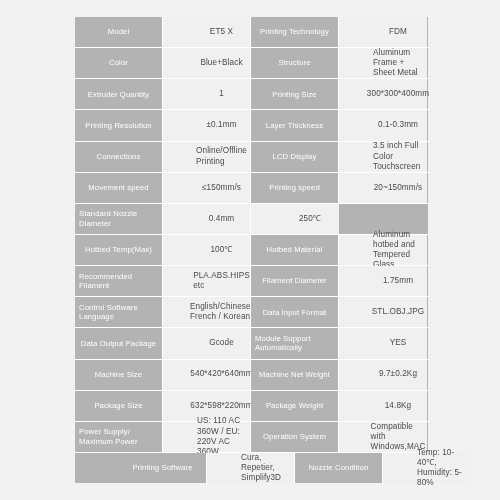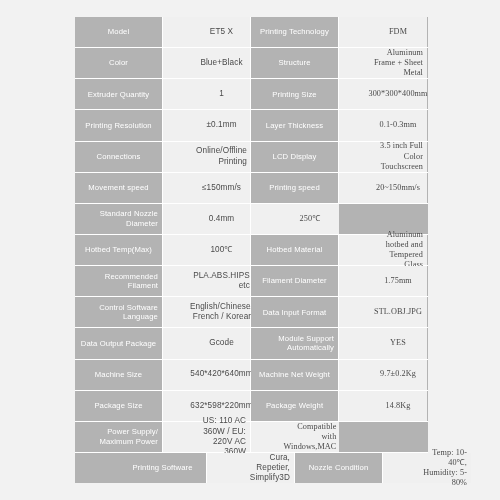--- a/index.html
+++ b/index.html
@@ -34,21 +34,21 @@
   }
   .spec-row:last-child {
     border-bottom: none;
     margin-left: 44px;
   }
 
   .cell {
     display: flex;
     align-items: center;
     justify-content: center;
-    text-align: right;
+    text-align: left;
     box-sizing: border-box;
     padding: 2px 4px;
     line-height: 1.25;
     letter-spacing: 0.1px;
   }
 
   .label-cell {
     width: 88px;
     flex: 0 0 88px;
     background: #b3b3b3;
@@ -61,21 +61,20 @@
     width: 88px;
     flex: 0 0 88px;
     background: #f0f0f0;
     color: #4a4a4a;
     font-size: 8.2px;
     border-right: 1px solid #ffffff;
     padding-left: 34px;
   }
   .value-cell.last {
     border-right: none;
-    font-family: Liberation Serif, serif;
   }
 </style>
 </head>
 <body>
 
 <div id="spec-sheet">
     <div class="spec-row">
       <div class="cell label-cell">Model</div>
       <div class="cell value-cell">ET5 X</div>
       <div class="cell label-cell">Printing Technology</div>
@@ -148,20 +147,21 @@
     </div>
     <div class="spec-row">
       <div class="cell label-cell">Package Size</div>
       <div class="cell value-cell">632*598*220mm</div>
       <div class="cell label-cell">Package Weight</div>
       <div class="cell value-cell last">14.8Kg</div>
     </div>
     <div class="spec-row">
       <div class="cell label-cell">Power Supply/ Maximum Power</div>
       <div class="cell value-cell">US: 110 AC 360W / EU: 220V AC 360W</div>
+      <div class="cell label-cell">Operation System</div>
       <div class="cell value-cell last">Compatible with Windows,MAC</div>
     </div>
     <div class="spec-row">
       <div class="cell label-cell">Printing Software</div>
       <div class="cell value-cell">Cura, Repetier, Simplify3D</div>
       <div class="cell label-cell">Nozzle Condition</div>
       <div class="cell value-cell last">Temp: 10-40℃, Humidity: 5-80%</div>
     </div>
   </div>
 

